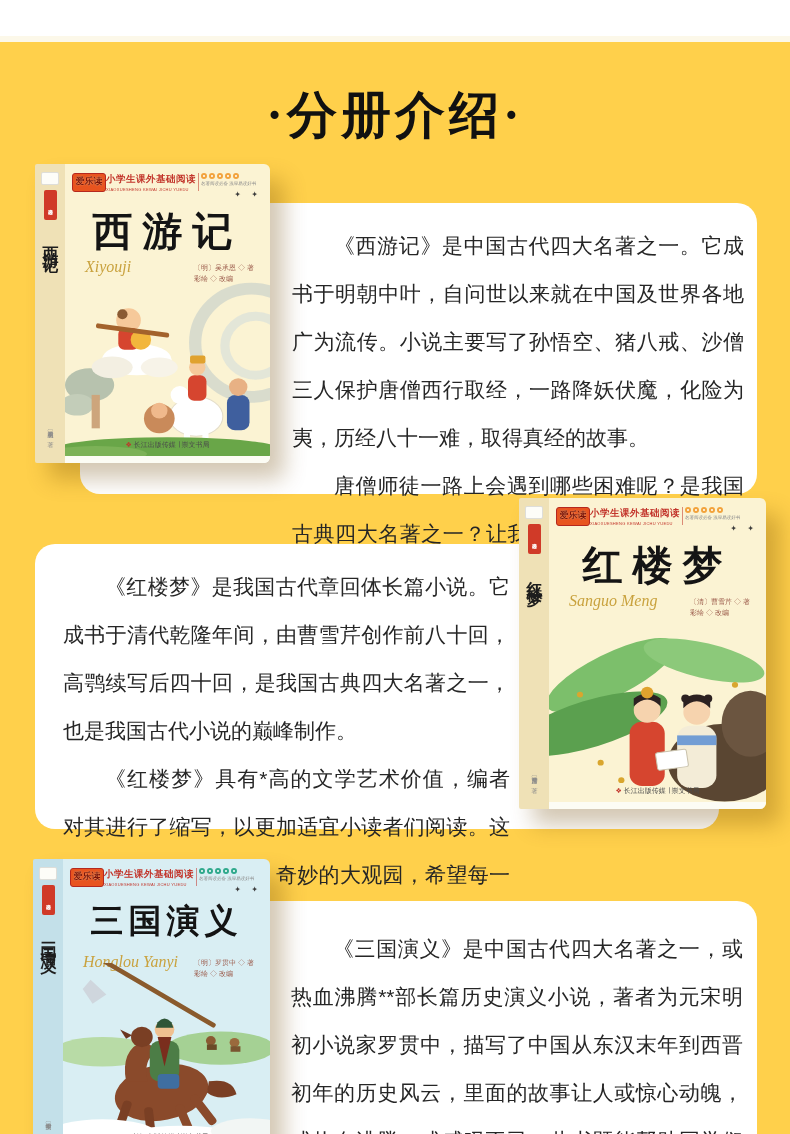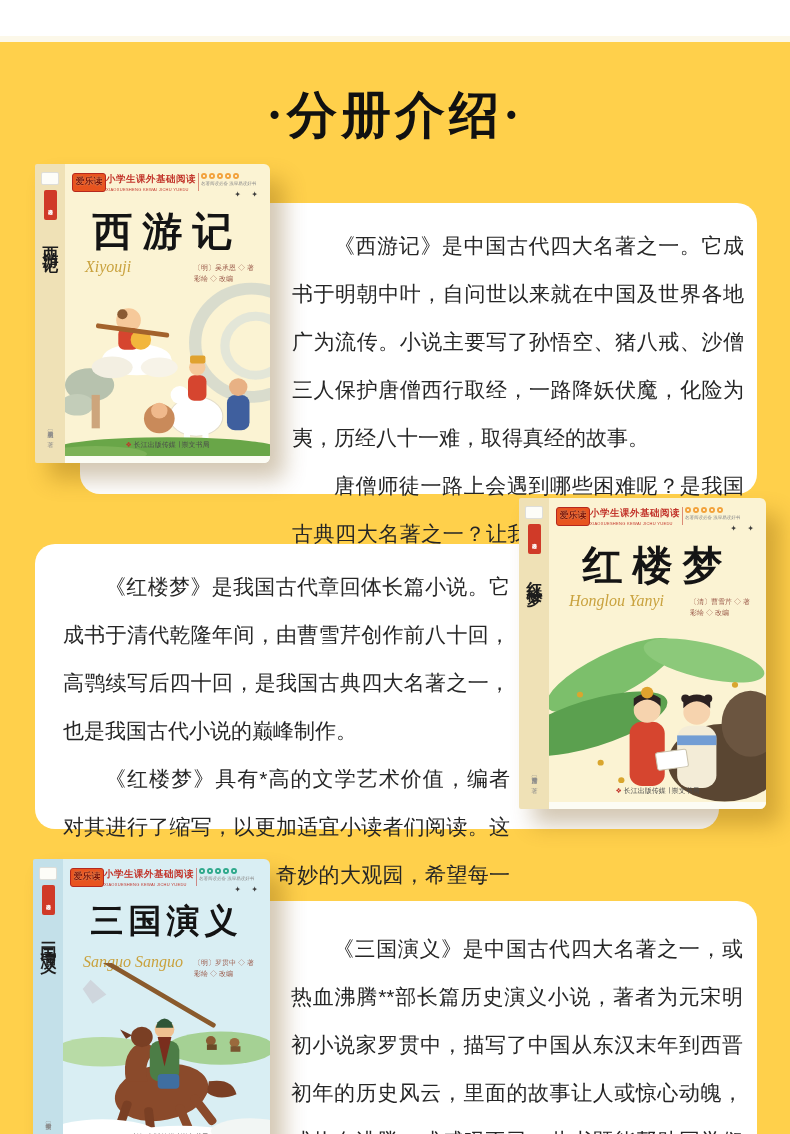--- a/index.html
+++ b/index.html
@@ -167,21 +167,21 @@
               <span class="dot"></span>
               <span class="dot"></span>
               <span class="dot"></span>
               <span class="dot"></span>
           </div>
           <div class="tagline">名著阅读必备 浅显易读好书</div>
         </div>
       </div>
       <div class="sparkles">✦ ✦</div>
       <div class="cover-title t3">红楼梦</div>
-      <div class="script-title">Honglou Yanyi</div>
+      <div class="script-title">Sanguo Meng</div>
       <div class="author-block">
         <div>〔清〕曹雪芹 ◇ 著</div>
         <div>彩绘 ◇ 改编</div>
       </div>
       <div class="illustration">
         <svg viewBox="0 0 210 200" preserveAspectRatio="none">
           <ellipse cx="60" cy="70" rx="70" ry="22" fill="#7cbf6b" transform="rotate(-28 60 70)"></ellipse>
           <ellipse cx="40" cy="120" rx="78" ry="24" fill="#5ba04f" transform="rotate(-18 40 120)"></ellipse>
           <ellipse cx="150" cy="55" rx="60" ry="18" fill="#8cc97a" transform="rotate(14 150 55)"></ellipse>
           <ellipse cx="170" cy="160" rx="55" ry="40" fill="#5a4632"></ellipse>
@@ -229,21 +229,21 @@
               <span class="dot"></span>
               <span class="dot"></span>
               <span class="dot"></span>
               <span class="dot"></span>
           </div>
           <div class="tagline">名著阅读必备 浅显易读好书</div>
         </div>
       </div>
       <div class="sparkles">✦ ✦</div>
       <div class="cover-title t4">三国演义</div>
-      <div class="script-title">Sanguo Sanguo</div>
+      <div class="script-title">Honglou Yanyi</div>
       <div class="author-block">
         <div>〔明〕罗贯中 ◇ 著</div>
         <div>彩绘 ◇ 改编</div>
       </div>
       <div class="illustration">
         <svg viewBox="0 0 210 200" preserveAspectRatio="none">
           <ellipse cx="160" cy="92" rx="55" ry="18" fill="#a5d194"></ellipse>
           <ellipse cx="40" cy="96" rx="50" ry="16" fill="#b8dba6"></ellipse>
           <circle cx="150" cy="84" r="5" fill="#8a5a33"></circle>
             <rect x="146" y="88" width="10" height="6" fill="#6b4a28"></rect>

